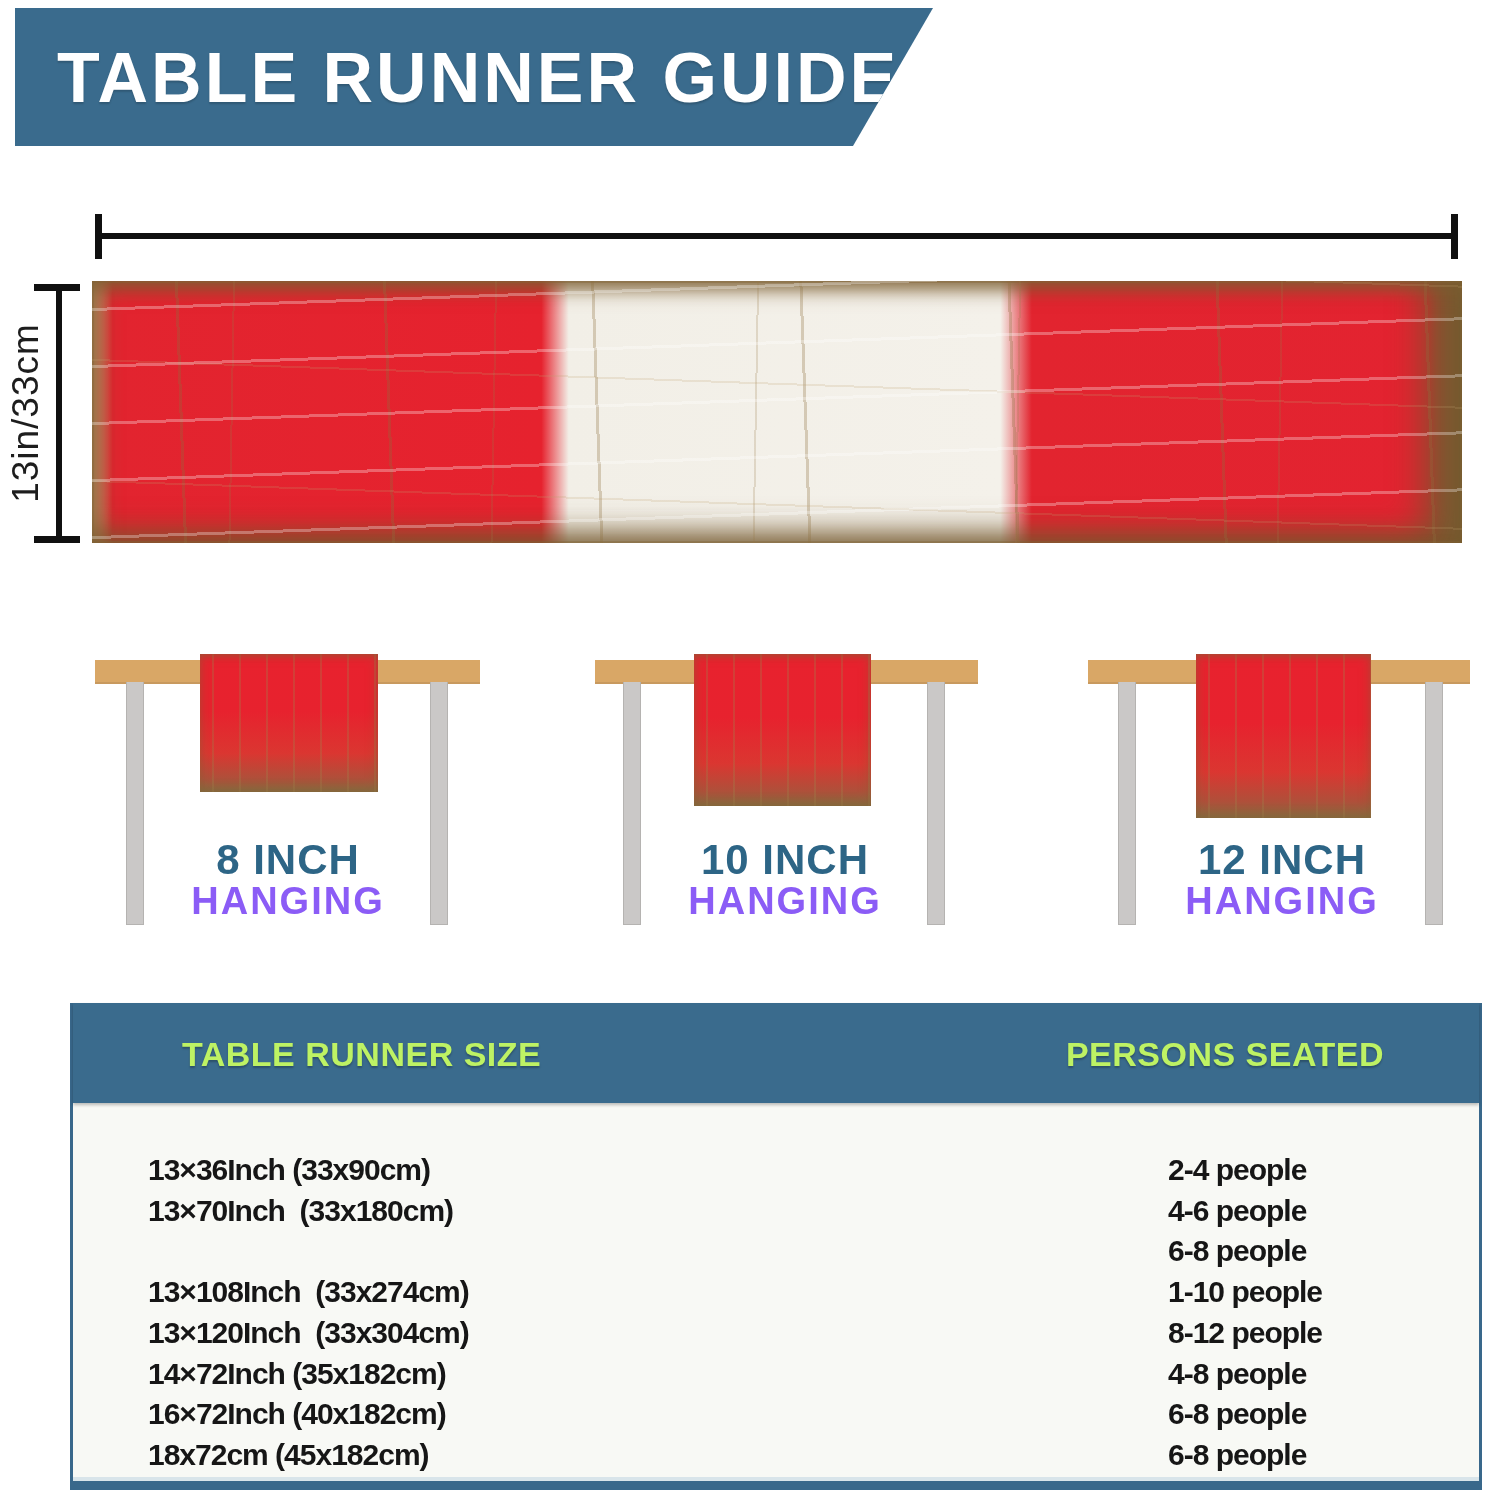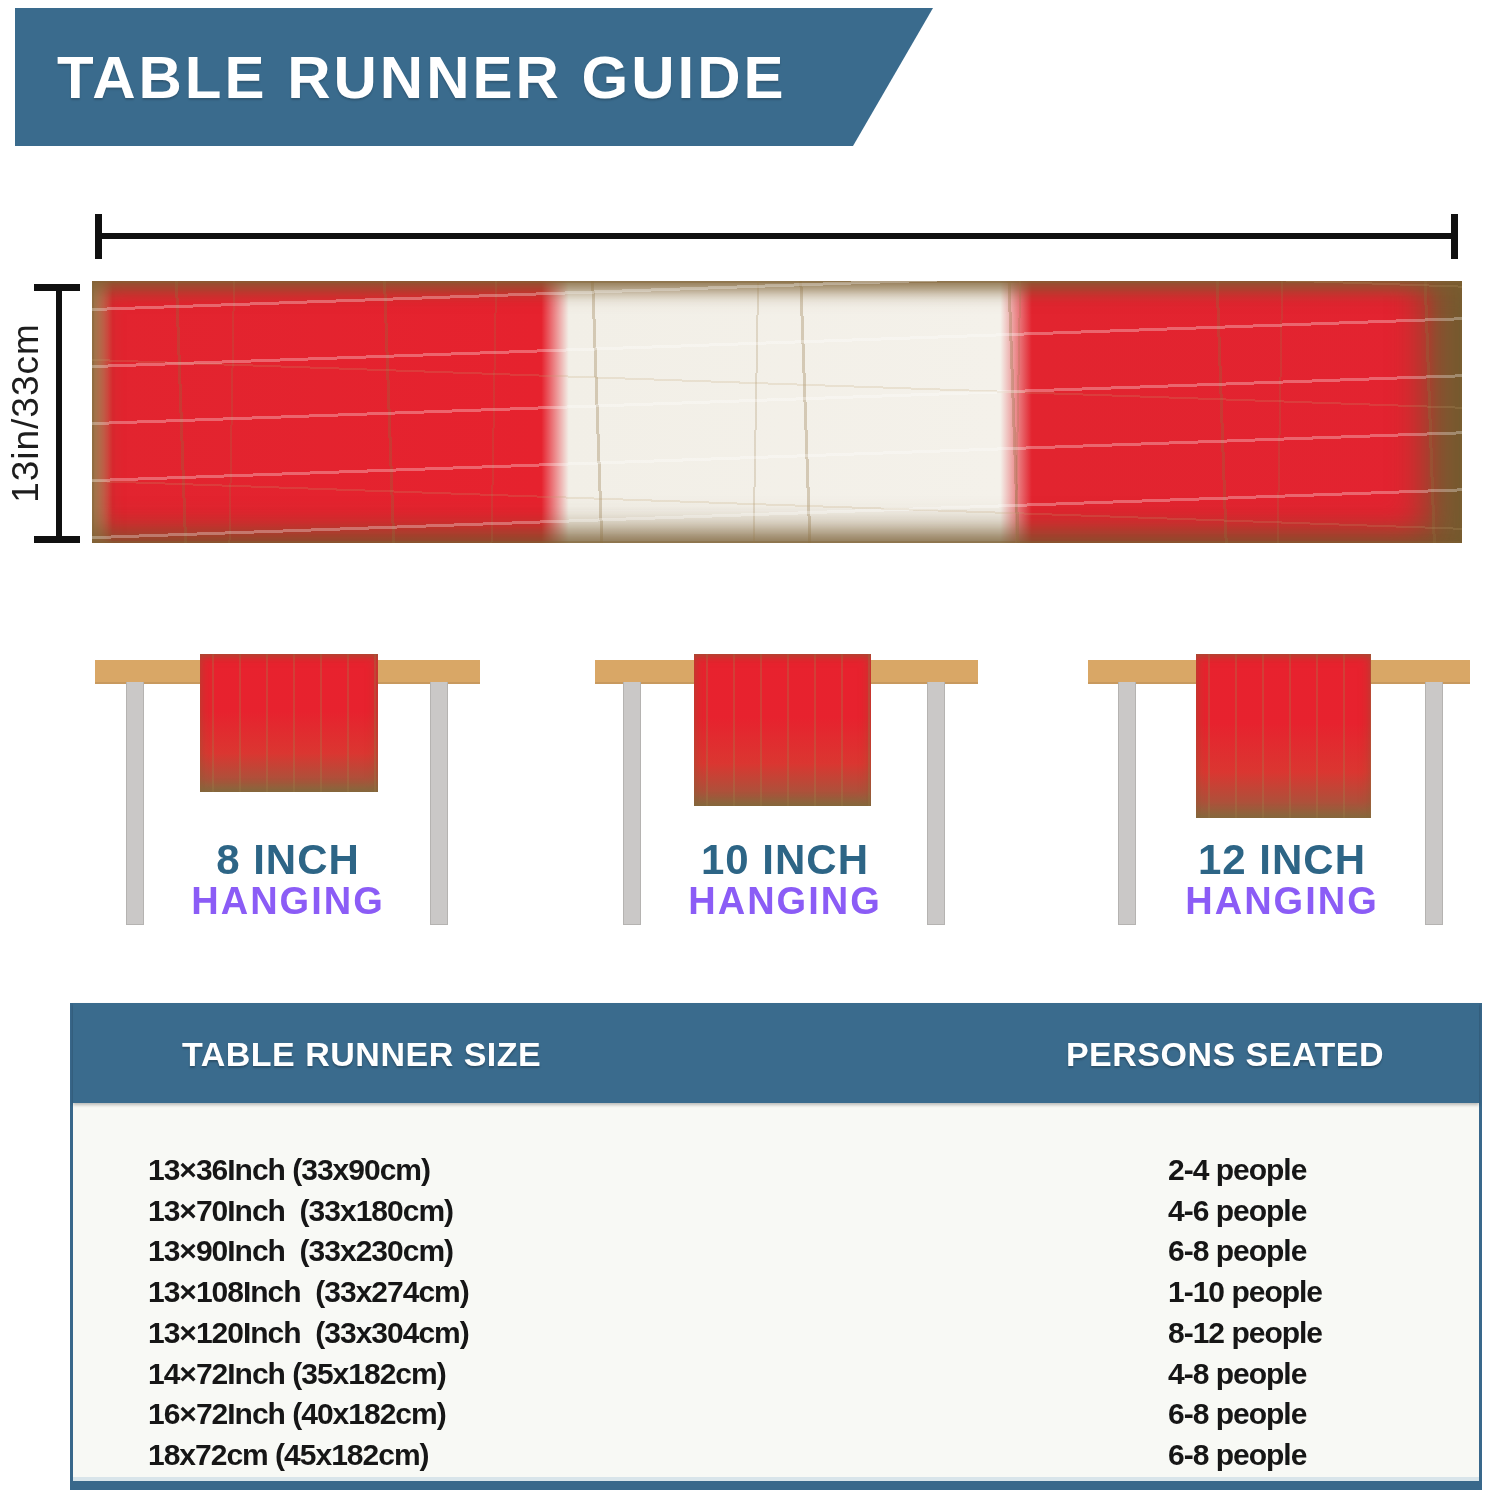--- a/index.html
+++ b/index.html
@@ -8,21 +8,21 @@
     font-family:"Liberation Sans", sans-serif; overflow:hidden;
   }
   
   .banner {
     position:absolute; left:15px; top:8px; width:918px; height:138px;
     background:#3a6b8d;
     clip-path:polygon(0 0, 100% 0, calc(100% - 80px) 100%, 0 100%);
   }
   .banner .title {
     position:absolute; left:42px; top:0; height:141px; line-height:140px;
-    color:#ffffff; font-size:60px; font-weight:800; letter-spacing:3px;
+    color:#ffffff; font-size:70px; font-weight:800; letter-spacing:3px;
     white-space:nowrap; text-shadow:0 2px 2px rgba(0,0,0,.18);
   }
   
   .dim-label-w {
     position:absolute; left:575px; top:163px; width:400px; text-align:center;
     font-size:37px; color:#1d1d1d; letter-spacing:1px;
   }
   .dimline-h   { position:absolute; left:97px;  top:233px; width:1358px; height:6px; background:#101010; }
   .tick-left   { position:absolute; left:95px;  top:214px; width:7px;  height:45px; background:#101010; }
   .tick-right  { position:absolute; left:1451px;top:214px; width:7px;  height:45px; background:#101010; }
@@ -81,21 +81,21 @@
   .sizetable {
     position:absolute; left:70px; top:1003px; width:1412px; height:487px;
     box-sizing:border-box; background:#f8f9f5;
     border:3px solid #39688b; border-top:none; border-bottom:9px solid #39688b;
     box-shadow: inset 0 -4px 0 #d9e5ea;
   }
   .sizetable .thead {
     position:relative; width:100%; height:100px; background:#3a6b8d;
     box-shadow:0 2px 3px rgba(0,0,0,.25);
   }
-  .th { position:absolute; top:0; height:100px; line-height:102px; color:#ffffff;
+  .th { position:absolute; top:0; height:100px; line-height:102px; color:#bef264;
         font-size:34px; font-weight:bold; letter-spacing:0.5px; white-space:nowrap;
         text-shadow:0 2px 2px rgba(0,0,0,.25); }
   .th-size    { left:109px; }
   .th-persons { right:95px; }
   .tbody {
     position:absolute; left:0; right:0; top:100px; bottom:0;
     display:flex; flex-direction:column; justify-content:space-between;
     padding:12px 0 8px 0; box-sizing:border-box;margin-top:37px;
   }
   .trow { position:relative; height:36px; line-height:36px;
@@ -161,21 +161,20 @@
     <div class="tbody">
       <div class="trow">
         <span class="c-size">13×36Inch (33x90cm)</span>
         <span class="c-persons">2-4 people</span>
       </div>
       <div class="trow">
         <span class="c-size">13×70Inch  (33x180cm)</span>
         <span class="c-persons">4-6 people</span>
       </div>
       <div class="trow">
-        <span class="c-size">13×90Inch  (33x230cm)</span>
         <span class="c-persons">6-8 people</span>
       </div>
       <div class="trow">
         <span class="c-size">13×108Inch  (33x274cm)</span>
         <span class="c-persons">1-10 people</span>
       </div>
       <div class="trow">
         <span class="c-size">13×120Inch  (33x304cm)</span>
         <span class="c-persons">8-12 people</span>
       </div>

